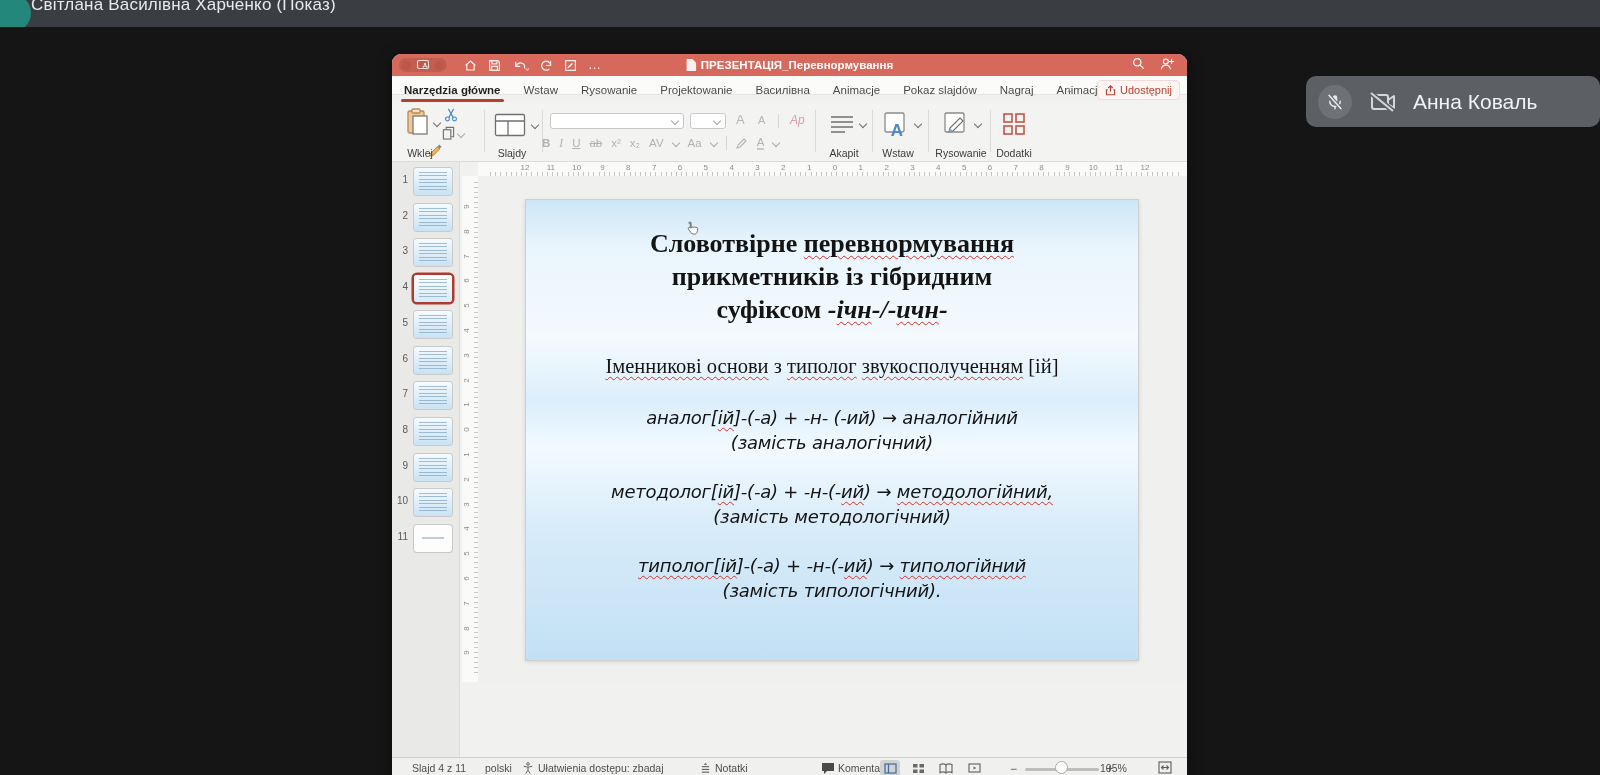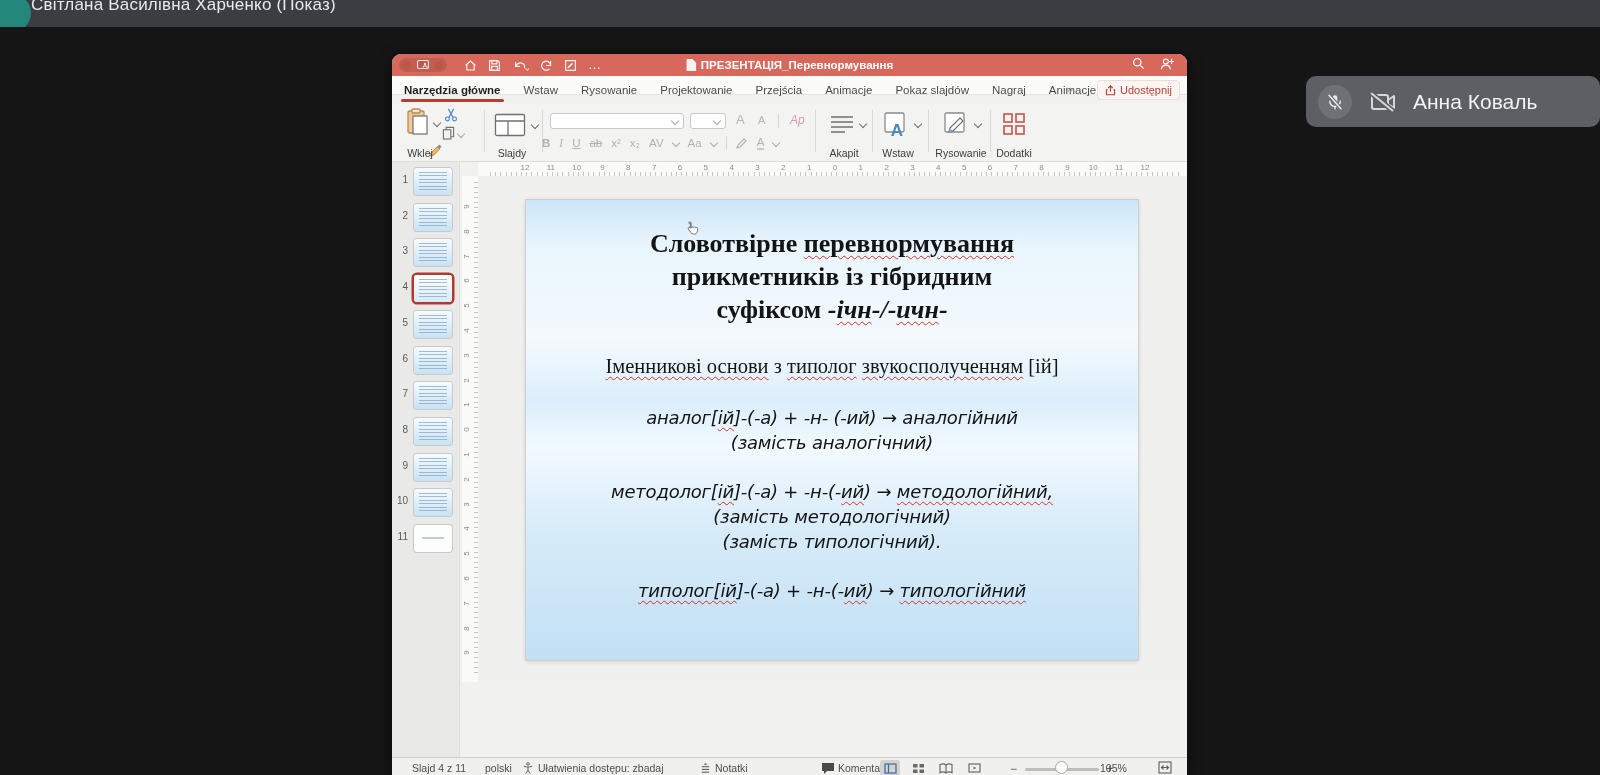--- a/index.html
+++ b/index.html
@@ -196,21 +196,21 @@
       </span>
     </div>
   </div>
 
   <div class="tabs-row">
     <div class="tabs-flex">
         <div class="tab active">Narzędzia główne</div>
         <div class="tab">Wstaw</div>
         <div class="tab">Rysowanie</div>
         <div class="tab">Projektowanie</div>
-        <div class="tab">Przejścia</div>
+        <div class="tab">Василівна</div>
         <div class="tab">Animacje</div>
         <div class="tab">Pokaz slajdów</div>
         <div class="tab">Nagraj</div>
         <div class="tab">Animacje</div>
       </div>
     <span class="tab-overflow" style="position:absolute;left:681px;top:7px">»</span>
     <div class="share-btn">
       <svg width="11" height="11" viewBox="0 0 14 14" fill="none" stroke="#b6402f" stroke-width="1.4" stroke-linecap="round">
           <path d="M7 8V1.5M4.5 3.5L7 1l2.5 2.5"></path>
           <path d="M3 6H1.8v6.5h10.4V6H11"></path>
@@ -422,22 +422,22 @@
           <div class="ln"><span class="">Словотвірне </span><span class="seg-sq">перевнормування</span></div>
           <div class="ln"><span class="">прикметників із гібридним</span></div>
           <div class="ln"><span class="">суфіксом </span><span class="seg-i">-</span><span class="seg-i seg-sq">ічн</span><span class="seg-i">-/-</span><span class="seg-i seg-sq">ичн</span><span class="seg-i">-</span></div>
         </div>
       <div class="slide-body">
           <div class="ln ln-serif"><span class="seg-sq">Іменникові основи</span><span class=""> з </span><span class="seg-sq">типолог</span><span class=""> </span><span class="seg-sq">звукосполученням</span><span class=""> </span><span class="seg-b">[ій]</span></div>
           <div class="ln ln-hand ln-gap"><span class="">аналог[</span><span class="seg-sq">ій</span><span class="">]-(-а) + -н- (-ий) → </span><span class="seg-b">аналогійний</span></div>
           <div class="ln ln-hand"><span class="">(замість аналогічний)</span></div>
           <div class="ln ln-hand ln-gap"><span class="">методолог[</span><span class="seg-sq">ій</span><span class="">]-(-а) + -н-(-</span><span class="seg-sq">ий</span><span class="">) → </span><span class="seg-b seg-sq">методологійний,</span></div>
           <div class="ln ln-hand"><span class="">(замість методологічний)</span></div>
+          <div class="ln ln-hand ln-gap"><span class="seg-sq">типолог[ій</span><span class="">]-(-а) + -н-(-</span><span class="seg-sq">ий</span><span class="">) → </span><span class="seg-b seg-sq">типологійний</span></div>
           <div class="ln ln-hand"><span class="">(замість типологічний).</span></div>
-          <div class="ln ln-hand ln-gap"><span class="seg-sq">типолог[ій</span><span class="">]-(-а) + -н-(-</span><span class="seg-sq">ий</span><span class="">) → </span><span class="seg-b seg-sq">типологійний</span></div>
         </div>
     </div>
     <svg class="cursor" viewBox="0 0 24 24">
       <path d="M9 4.2c0-1 .7-1.7 1.6-1.7S12.2 3.2 12.2 4.2V10l1 .2c.1-.7.7-1.2 1.4-1.2.6 0 1.1.4 1.3 1 .2-.4.7-.7 1.2-.7.7 0 1.2.4 1.4 1.1.2-.2.5-.4 1-.4.9 0 1.4.6 1.4 1.5 0 3.3-.7 4.6-1.2 5.6-.5.9-1.4 1.7-3.2 1.7-3.3 0-4.1-1-5.7-3.4l-2.3-3.4c-.5-.7-.3-1.6.4-2 .6-.4 1.3-.2 1.8.5l.3.4V4.2z" fill="#ffffff" stroke="#555" stroke-width="1.1" stroke-linejoin="round"></path>
     </svg>
   </div>
 
 
   <div class="status">
     <span class="st" style="left:20px">Slajd 4 z 11</span>

